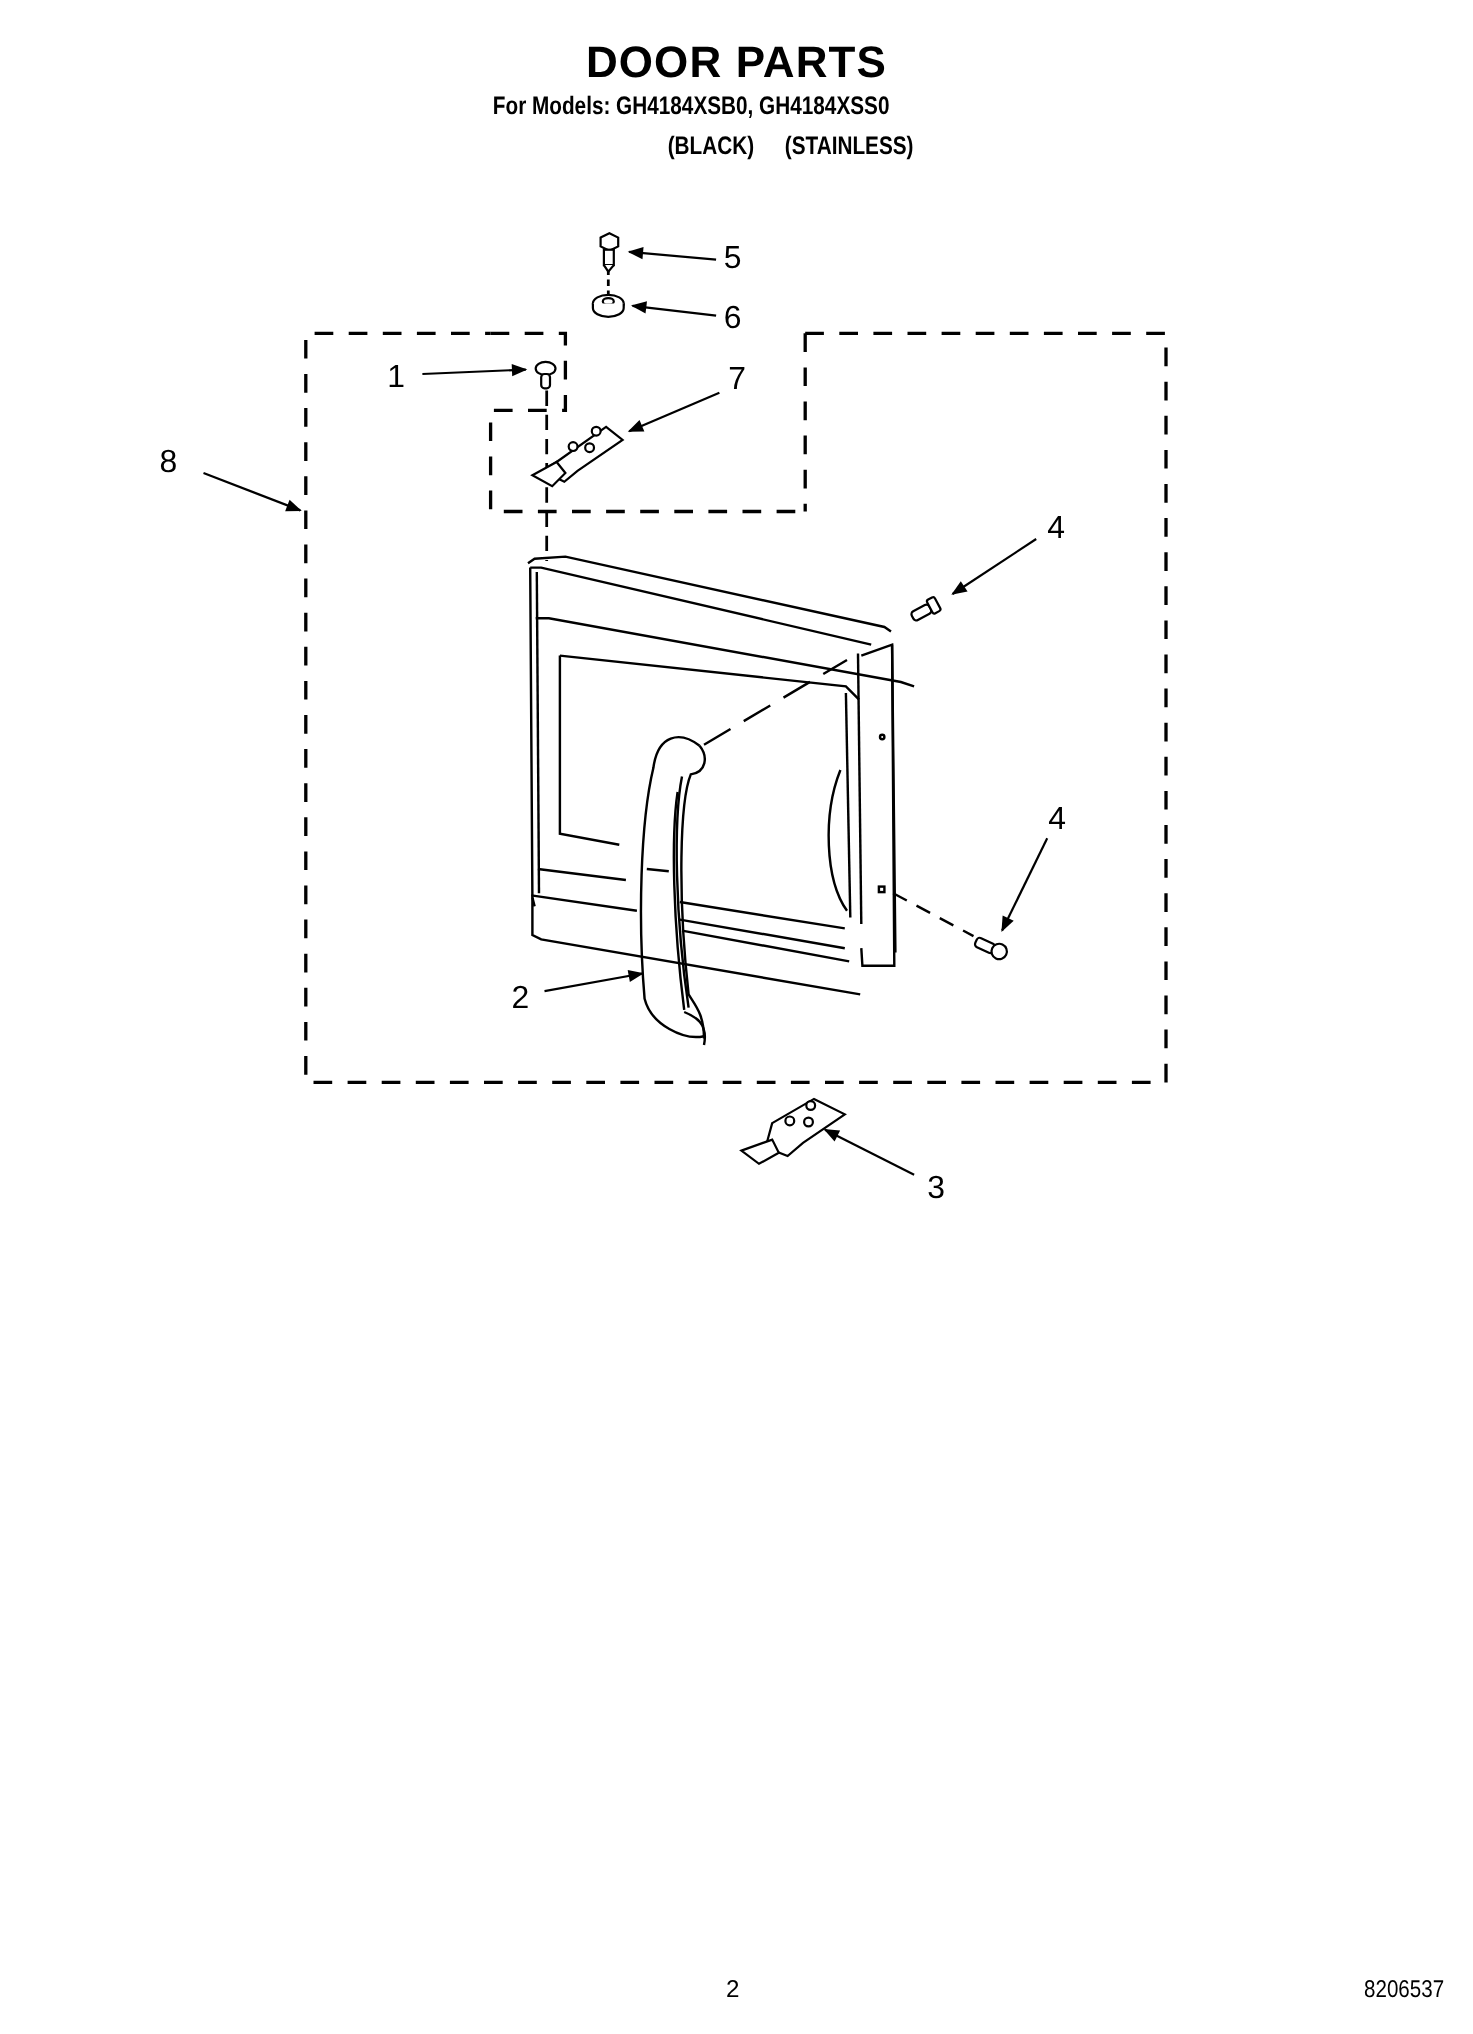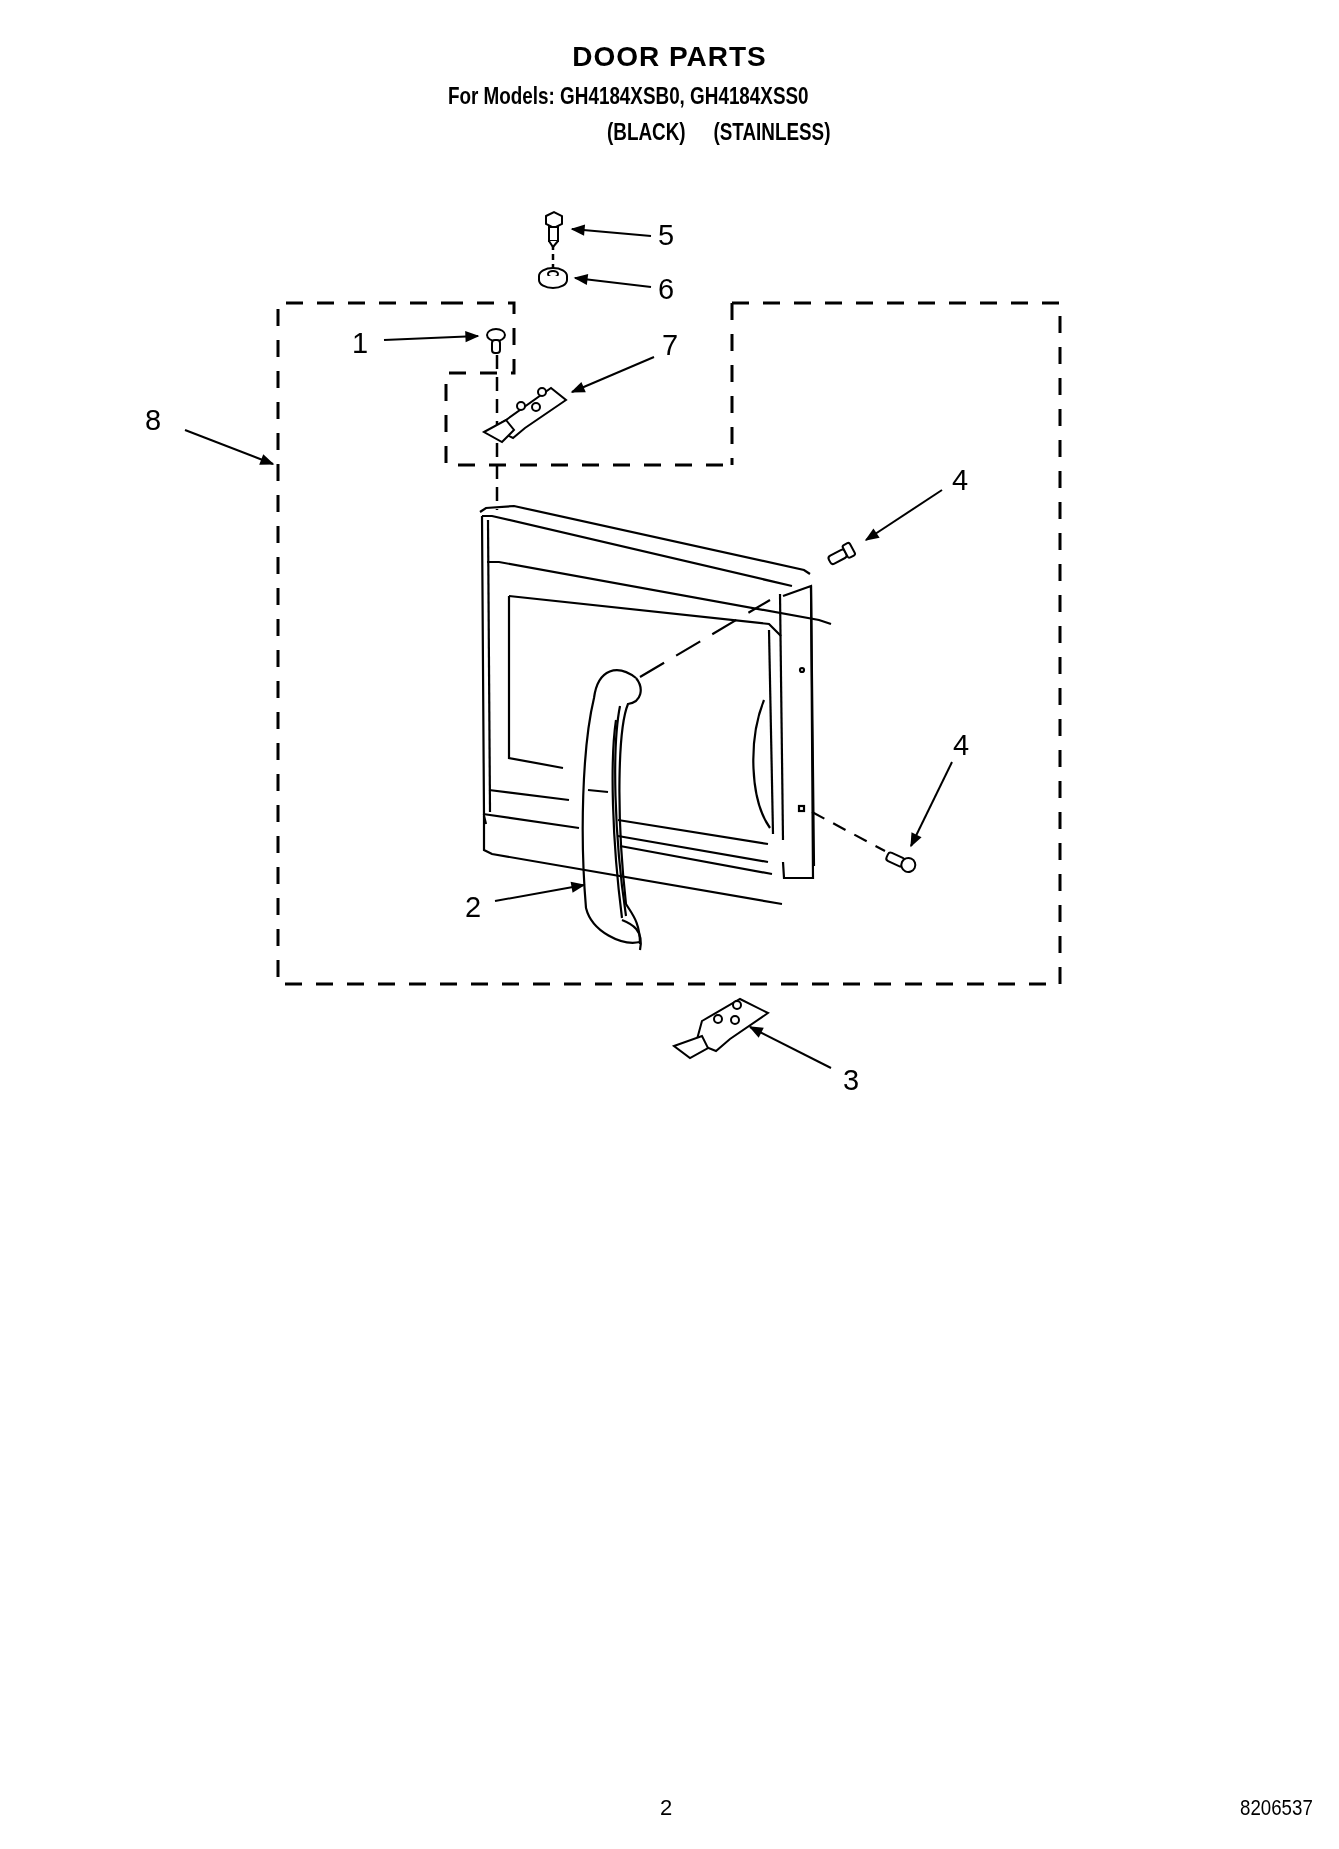--- a/index.html
+++ b/index.html
@@ -1,20 +1,20 @@
 <!DOCTYPE html>
 <html><head>
 <meta charset="utf-8">
 <style>
   html, body { margin: 0; padding: 0; background: #ffffff; }
   body { width: 1339px; height: 1849px; position: relative; overflow: hidden;
          font-family: "Liberation Sans", "DejaVu Sans", sans-serif; color: #000; }
   .header { position: absolute; left: 0; top: 0; width: 1339px; height: 160px; }
   .title { position: absolute; left: 0; width: 1339px; top: 34px; text-align: center;
-           font-weight: bold; font-size: 28px; letter-spacing: 1px; line-height: 46px; }
+           font-weight: bold; font-size: 40px; letter-spacing: 1px; line-height: 46px; }
   .models { position: absolute; left: 448px; top: 82px; font-weight: bold; font-size: 23px;
             line-height: 28px; transform: scaleX(0.82); transform-origin: left top; white-space: nowrap; }
   .variants { position: absolute; left: 607px; top: 118px; font-weight: bold; font-size: 23px;
               line-height: 28px; transform: scaleX(0.82); transform-origin: left top; white-space: nowrap; }
   .variants span { display: inline-block; }
   .variants .v2 { margin-left: 34px; }
   .diagram { position: absolute; left: 0; top: 0; width: 1339px; height: 1849px; }
   .callout { position: absolute; font-size: 29px; line-height: 30px; font-weight: normal; }
   .footer-page { position: absolute; left: 660px; top: 1795px; font-size: 22px; line-height: 26px; }
   .footer-doc { position: absolute; left: 1240px; top: 1795px; font-size: 22px; line-height: 26px;

